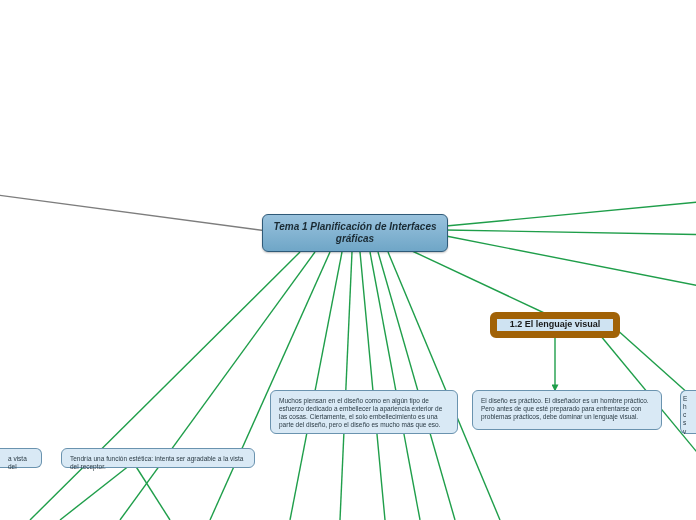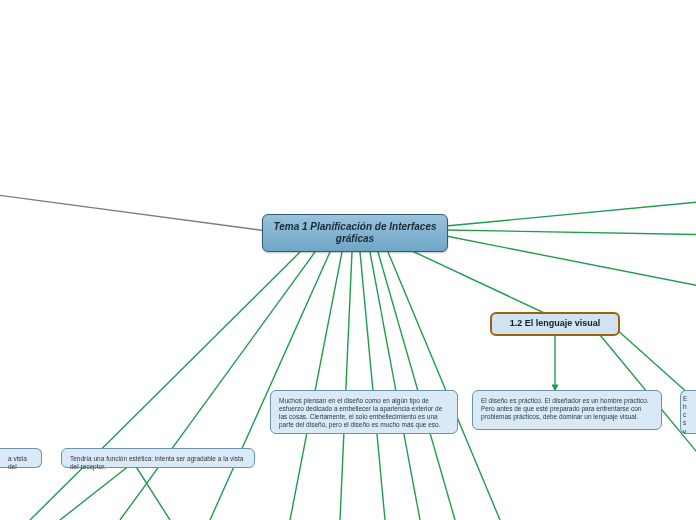--- a/index.html
+++ b/index.html
@@ -37,21 +37,21 @@
     font-style: italic;
     font-weight: bold;
     text-align: center;
     display: flex;
     align-items: center;
     justify-content: center;
     color: #1a2a33;
   }
   .sub-node {
     background: #cfe3f2;
-    border: 2px solid #a16207;
+    border: 7px solid #a16207;
     font-size: 9px;
     font-weight: bold;
     text-align: left;
     display: flex;
     align-items: center;
     justify-content: center;
   }
   .leaf-node {
     background: #d9e9f5;
     border: 1px solid #6a93af;

